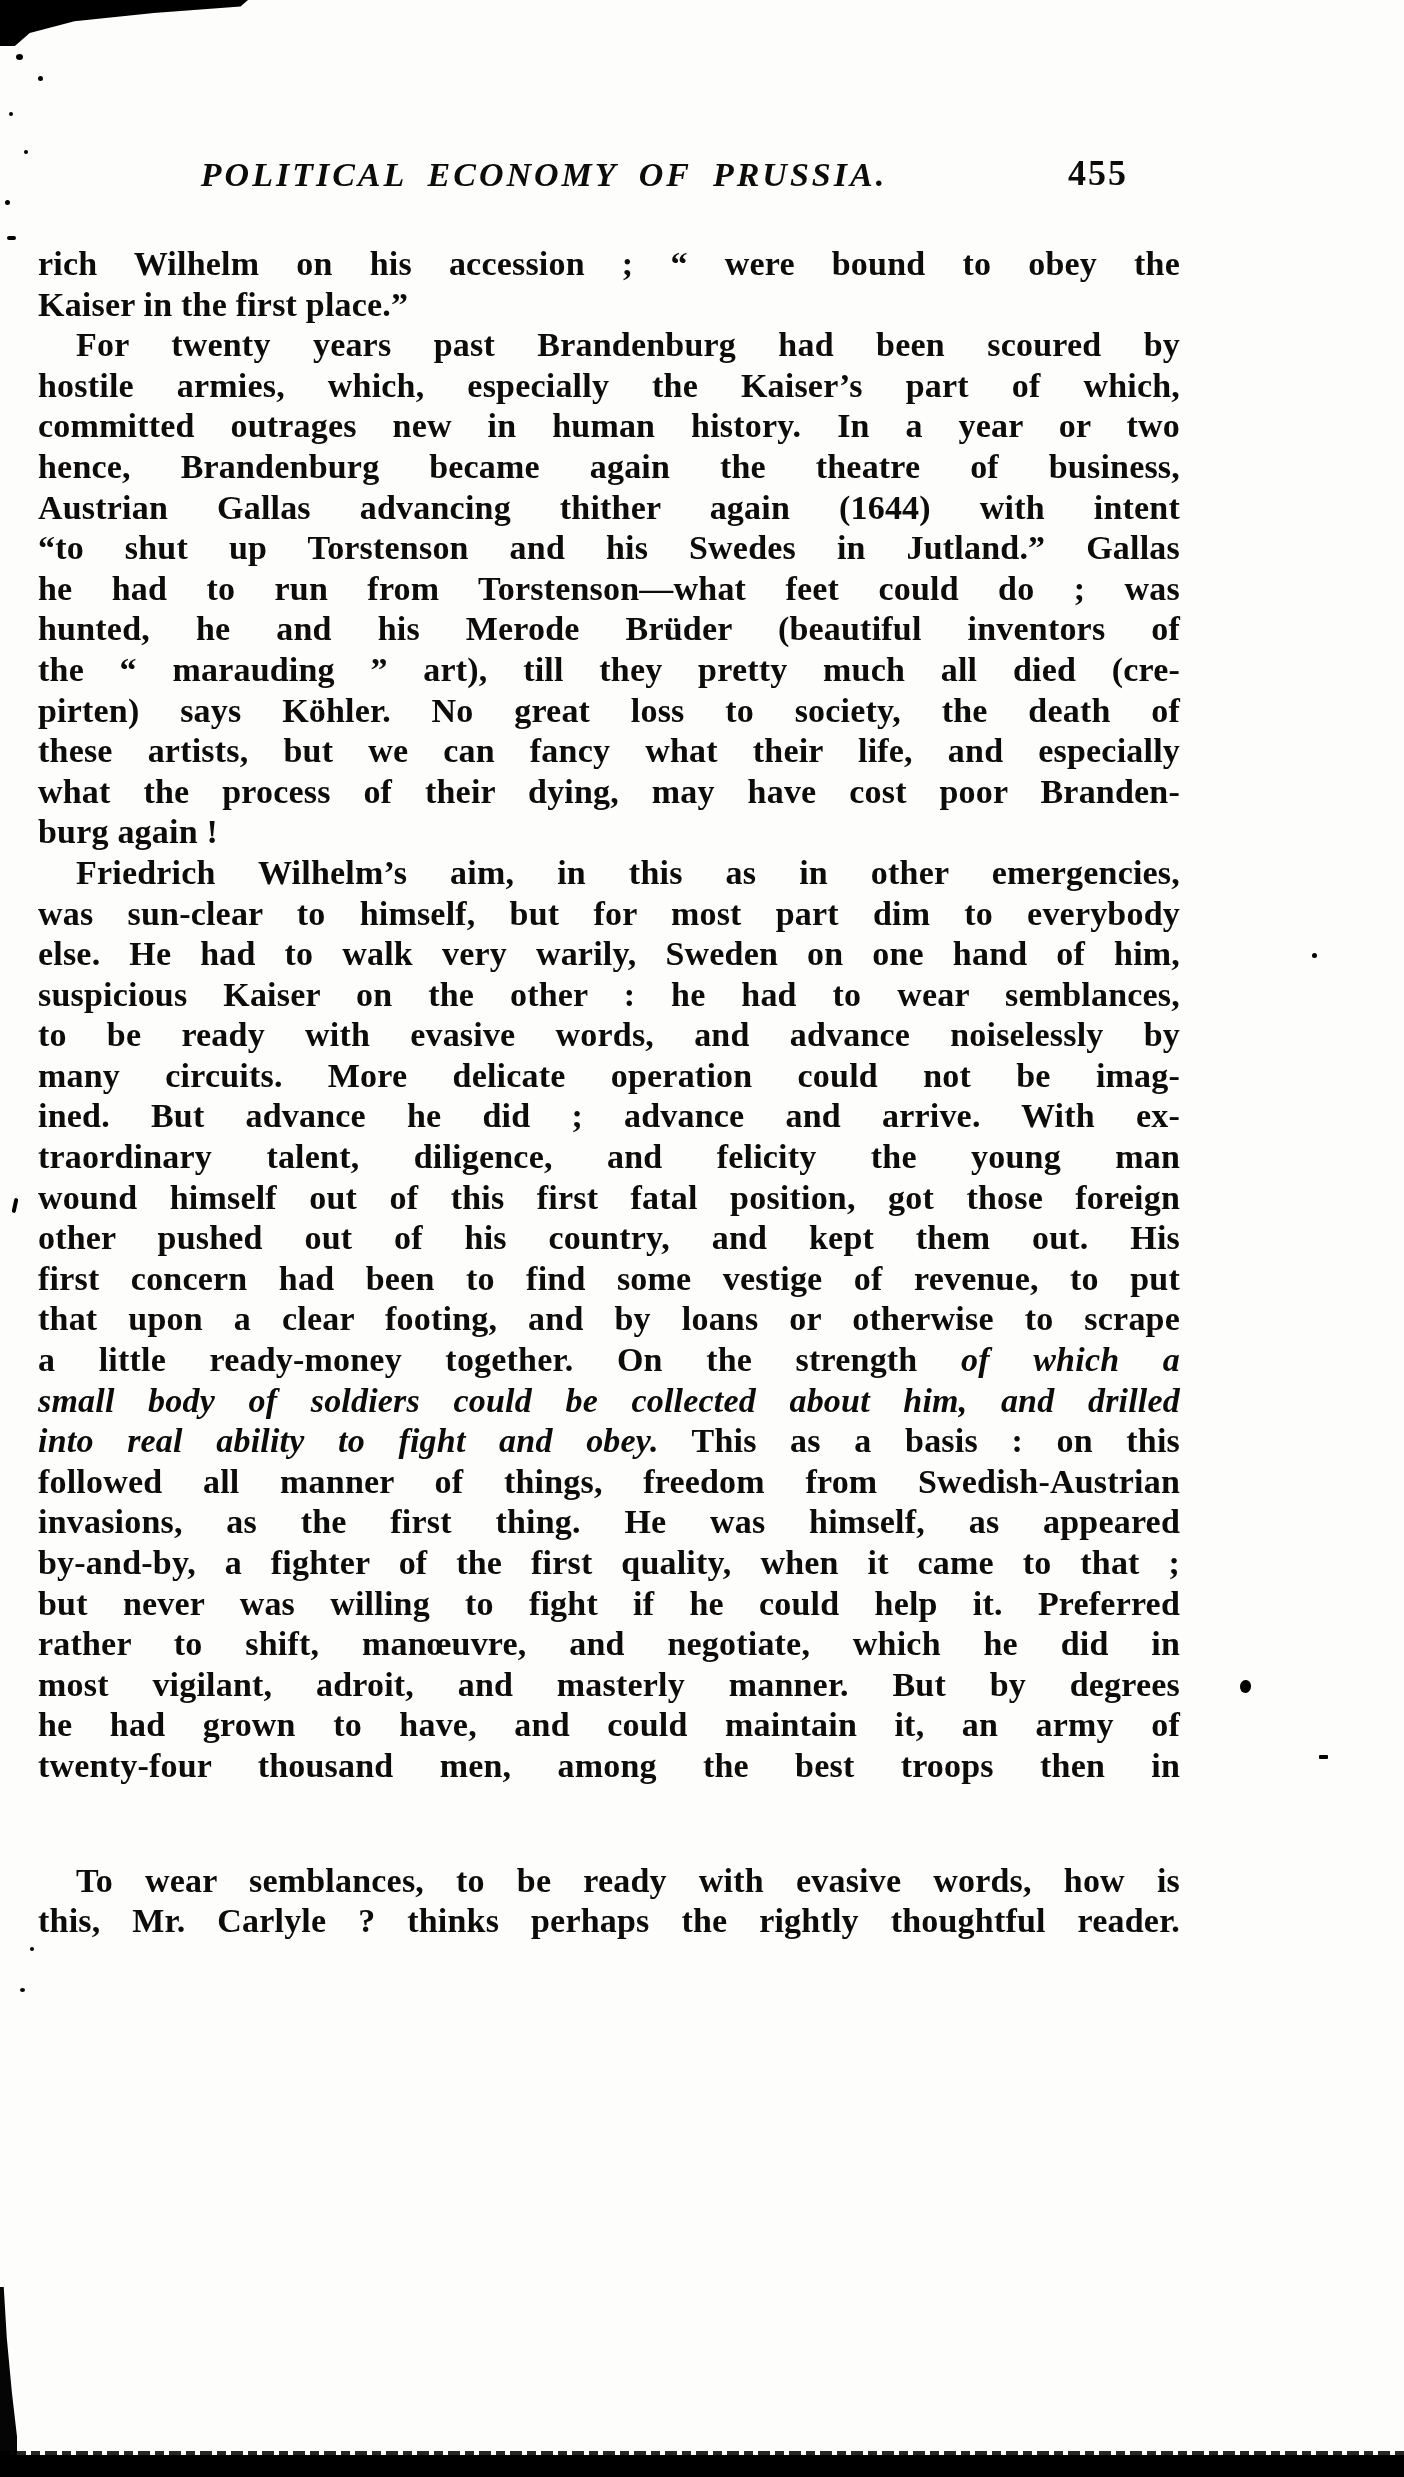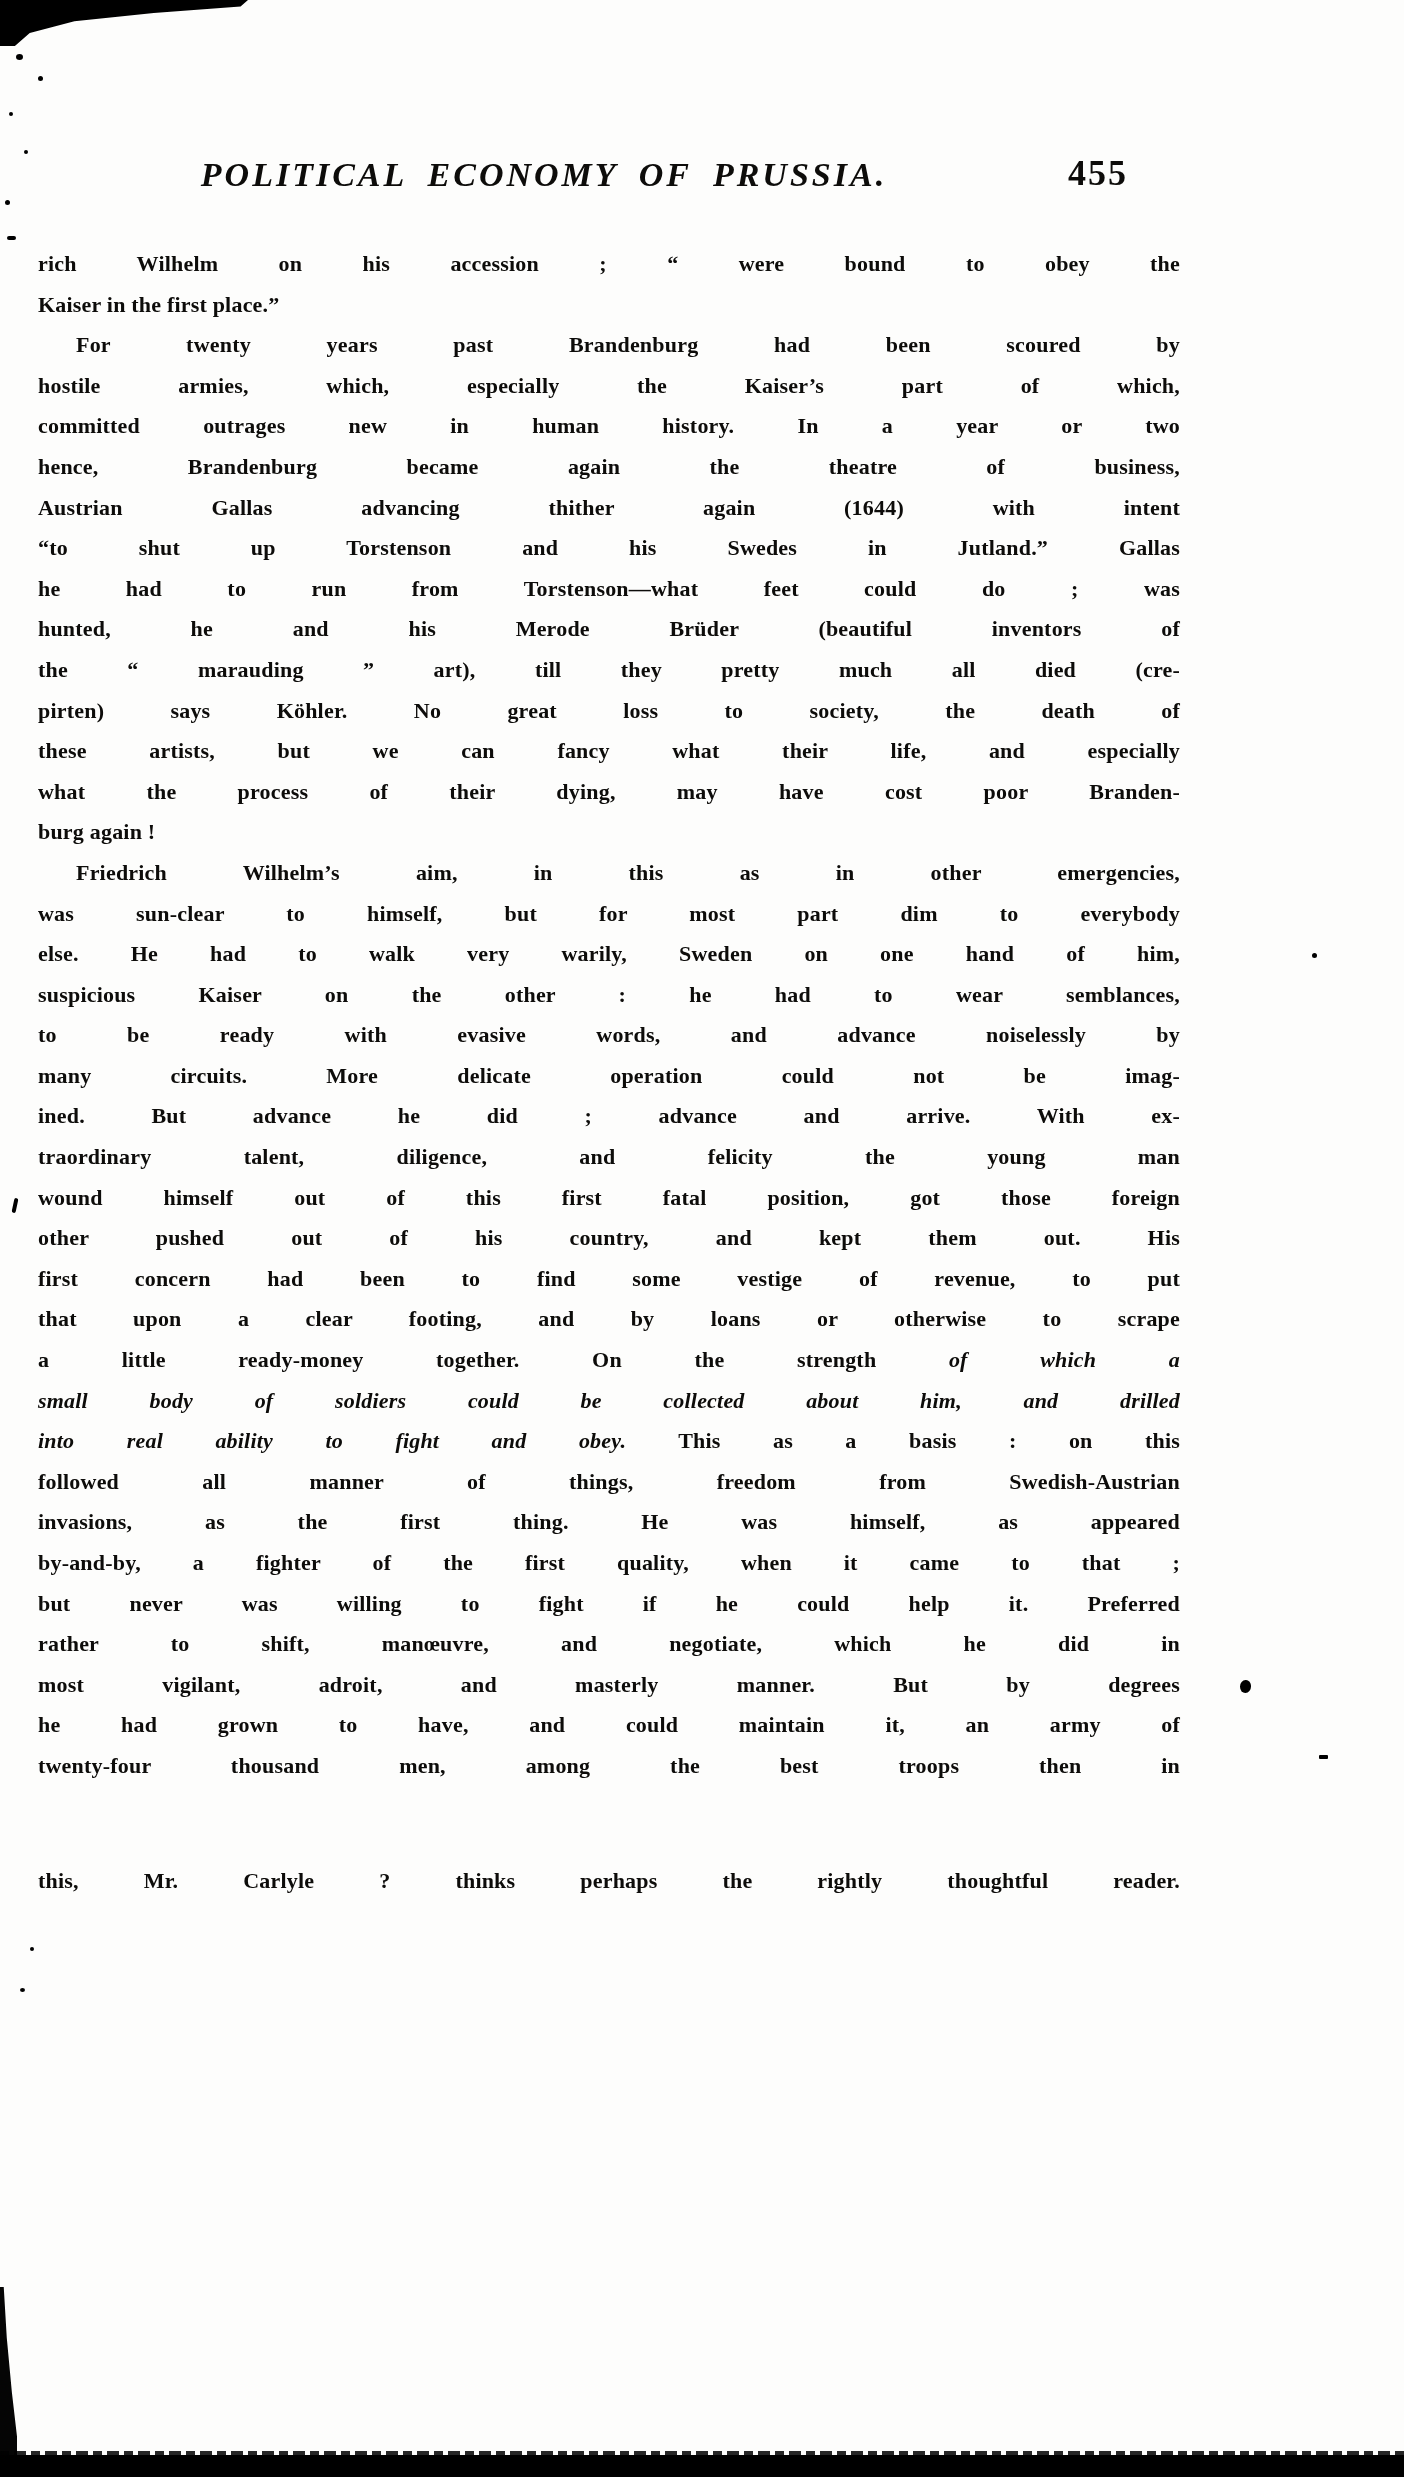--- a/index.html
+++ b/index.html
@@ -22,21 +22,21 @@
     letter-spacing:3px;word-spacing:10px;white-space:nowrap;
   }
   .page-number{
     position:absolute;right:52px;top:-4px;
     font-weight:700;font-size:36px;letter-spacing:2px;
   }
 
   
   .text-block{
     position:absolute;top:244px;left:38px;width:1142px;
-    font-size:22px;font-weight:700;line-height:40.6px;
+    font-size:34px;font-weight:700;line-height:40.6px;
     letter-spacing:0.2px;
   }
   .para{margin:0;}
   .para.gap{margin-top:74px;}
   .line{
     text-align:justify;
     text-align-last:justify;
     height:40.6px;white-space:nowrap;
   }
   .line.no-just{text-align-last:left;}
@@ -131,20 +131,21 @@
         <div class="line"><span>followed all manner of things, freedom from Swedish-Austrian</span></div>
         <div class="line"><span>invasions, as the first thing. He was himself, as appeared</span></div>
         <div class="line"><span>by-and-by, a fighter of the first quality, when it came to that ;</span></div>
         <div class="line"><span>but never was willing to fight if he could help it. Preferred</span></div>
         <div class="line"><span>rather to shift, manœuvre, and negotiate, which he did in</span></div>
         <div class="line"><span>most vigilant, adroit, and masterly manner. But by degrees</span></div>
         <div class="line"><span>he had grown to have, and could maintain it, an army of</span></div>
         <div class="line"><span>twenty-four thousand men, among the best troops then in</span></div>
       </div>
       <div class="para gap">
+        <div class="line indent"><span>To wear semblances, to be ready with evasive words, how is</span></div>
         <div class="line"><span>this, Mr. Carlyle ? thinks perhaps the rightly thoughtful reader.</span></div>
       </div>
     </div>
 
   <div class="smudge-tl"></div>
   <div class="spk s1"></div>
   <div class="spk s2"></div>
   <div class="spk s3"></div>
   <div class="spk s4"></div>
   <div class="spk s5"></div>

